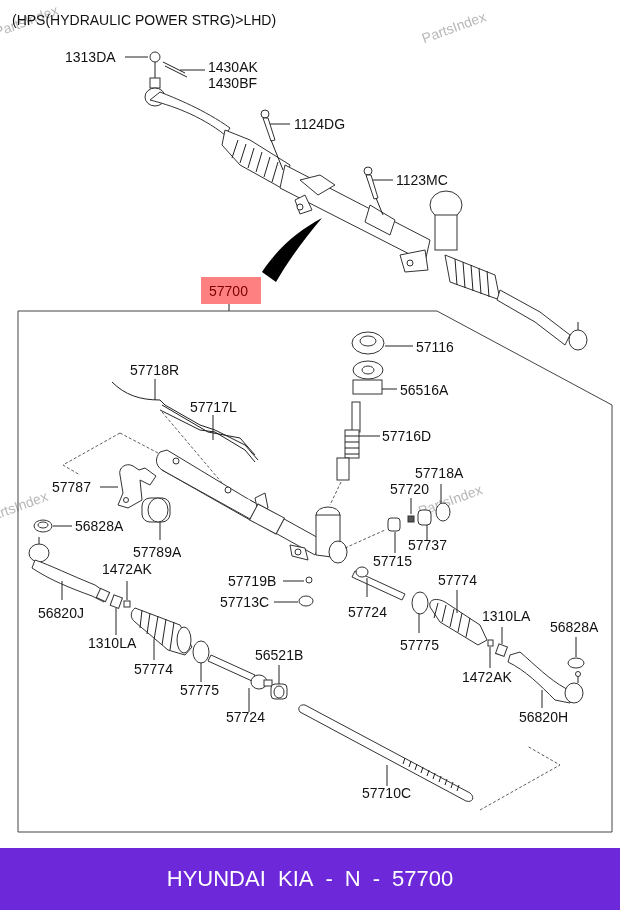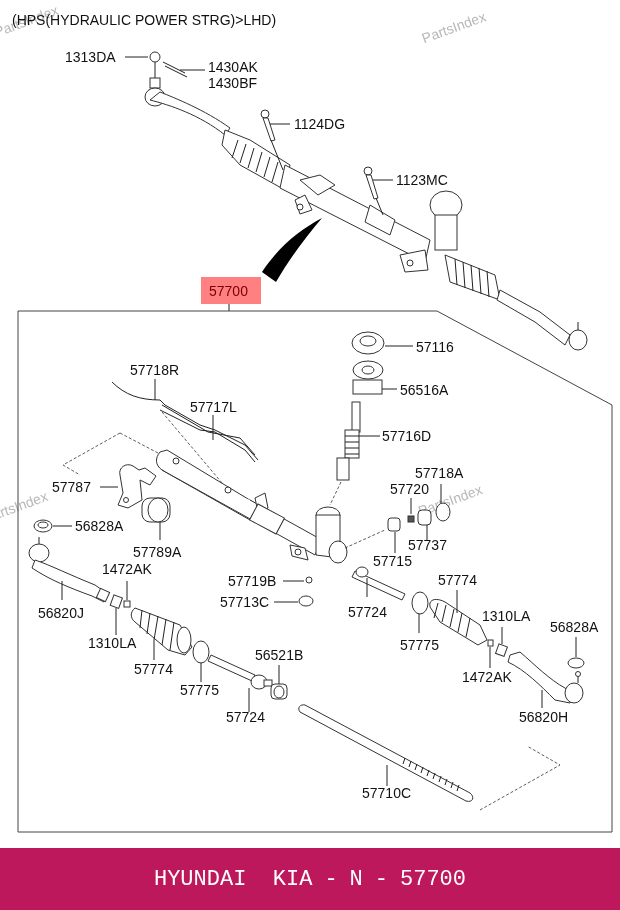--- a/index.html
+++ b/index.html
@@ -5,22 +5,22 @@
   html, body { margin:0; padding:0; background:#ffffff; }
   body { width:620px; height:910px; position:relative; overflow:hidden; font-family:"Liberation Sans", sans-serif; }
   #diagram { position:absolute; left:0; top:0; width:620px; height:848px; }
   .lbl { font-family:"Liberation Sans", sans-serif; font-size:14px; fill:#111; }
   .title { font-family:"Liberation Sans", sans-serif; font-size:14px; fill:#111; }
   .wm { font-family:"Liberation Sans", sans-serif; font-size:14px; fill:#b8b8b8; }
   .ln { stroke:#222; stroke-width:1; fill:none; }
   .part { stroke:#333; stroke-width:1; fill:#fff; }
   .dash { stroke:#333; stroke-width:0.8; fill:none; stroke-dasharray:3 2; }
   .frame { stroke:#444; stroke-width:1; fill:none; }
-  #footer { position:absolute; left:0; top:848px; width:620px; height:62px; background:#be185d;
-            color:#fff; font-family:Liberation Mono, monospace; font-size:22px;
+  #footer { position:absolute; left:0; top:848px; width:620px; height:62px; background:#6d28d9;
+            color:#fff; font-family:Liberation Sans, sans-serif; font-size:22px;
             display:flex; align-items:center; justify-content:center; white-space:pre; }
   #footer span { margin:0 6px; }
 </style>
 </head>
 <body>
 
 <svg id="diagram" viewBox="0 0 620 848" xmlns="http://www.w3.org/2000/svg">
 
   <text class="wm" x="-8" y="28" transform="rotate(-20 20 20)">PartsIndex</text>
   <text class="wm" x="420" y="30" transform="rotate(-20 460 25)">PartsIndex</text>

